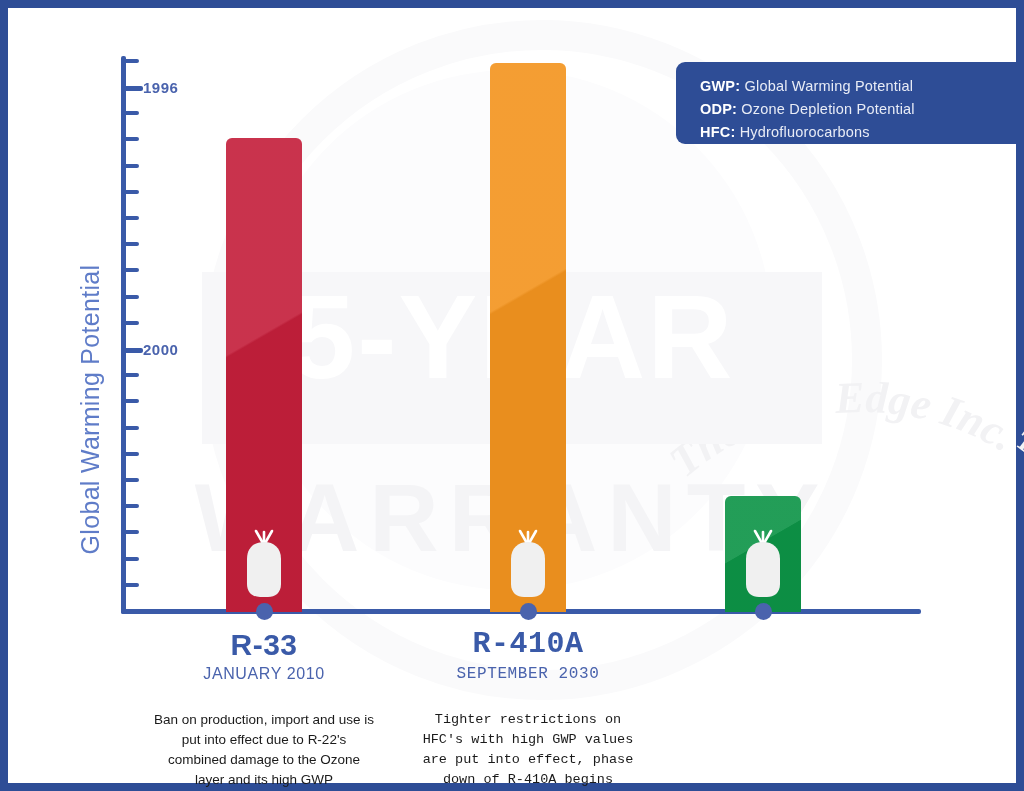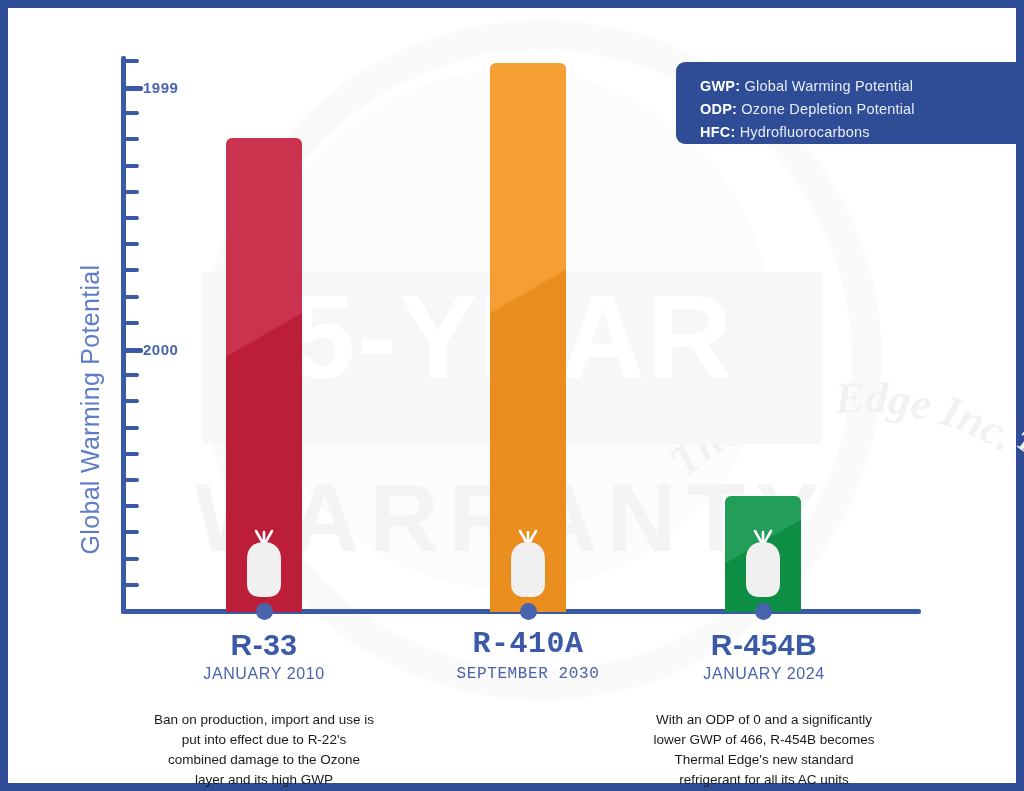--- a/index.html
+++ b/index.html
@@ -240,21 +240,21 @@
       <div class="tick" style="top: 242.2px;"></div>
       <div class="tick" style="top: 216px;"></div>
       <div class="tick" style="top: 189.8px;"></div>
       <div class="tick" style="top: 163.6px;"></div>
       <div class="tick" style="top: 137.4px;"></div>
       <div class="tick" style="top: 111.2px;"></div>
       <div class="tick" style="top: 58.8px;"></div>
     </div>
 
   <div class="tick major" style="top:86px;"></div>
-  <div class="tick-label" style="top:79px;">1999</div>
+  <div class="tick-label" style="top:79px;">1996</div>
   <div class="tick major" style="top:348px;"></div>
   <div class="tick-label" style="top:341px;">2000</div>
 
   <div class="axis-title">Global Warming Potential</div>
 
   <div class="bar" style="left:226px; top:138px; width:76px; height:474px; background:#c41f3b;">
     <div class="bar-gloss"></div>
     <svg class="tank" viewBox="0 0 46 72">
       <path d="M23 17 L15 3" stroke="#ffffff" stroke-width="2.6" stroke-linecap="round" fill="none"></path>
       <path d="M23 17 L31 3" stroke="#ffffff" stroke-width="2.6" stroke-linecap="round" fill="none"></path>
@@ -288,27 +288,23 @@
 
   <div class="col" style="left:154px; width:220px;">
     <div class="name">R-33</div>
     <div class="date">JANUARY 2010</div>
     <div class="desc">Ban on production, import and use is put into effect due to R-22's combined damage to the Ozone layer and its high GWP</div>
   </div>
 
   <div class="col" style="left:418px; width:220px;font-family:Liberation Mono, monospace;">
     <div class="name">R-410A</div>
     <div class="date">SEPTEMBER 2030</div>
-  </div>
-
-  <div class="col" style="left:648px; width:232px;">
-    <div class="name">R-454B</div>
-    <div class="date">JANUARY 2024</div>
-    <div class="desc">With an ODP of 0 and a significantly lower GWP of 466, R-454B becomes Thermal Edge's new standard refrigerant for all its AC units</div>
-  </div>
+    <div class="desc">Tighter restrictions on HFC's with high GWP values are put into effect, phase down of R-410A begins</div>
+  </div>
+
 
   <div class="legend">
     <div class="legend-row">
       <b>GWP:</b><span> Global Warming Potential</span>
     </div>
     <div class="legend-row">
       <b>ODP:</b><span> Ozone Depletion Potential</span>
     </div>
     <div class="legend-row">
       <b>HFC:</b><span> Hydrofluorocarbons</span>

